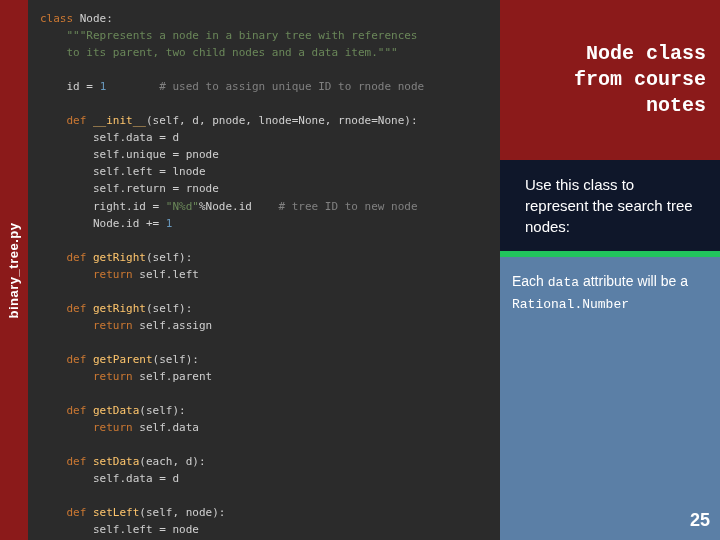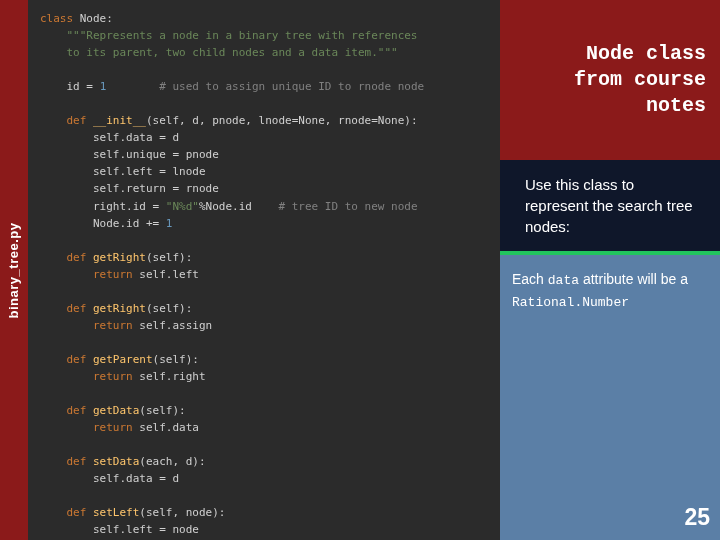--- a/index.html
+++ b/index.html
@@ -94,34 +94,34 @@
       flex: 0 0 auto;
     }
 
     .note-box-bottom {
       background: #5b7fa6;
       color: white;
       font-size: 14px;
       padding: 14px 12px;
       line-height: 1.5;
       flex: 1;
-      border-top: 4px solid #22c55e;
+      border-top: 6px solid #22c55e;
       position: relative;
     }
 
     .note-box-bottom code {
       font-family: 'Courier New', Courier, monospace;
       font-size: 13px;
     }
 
     .page-number {
       position: absolute;
       bottom: 6px;
       right: 10px;
-      font-size: 23px;
+      font-size: 18px;
       font-weight: bold;
       color: white;
       margin-top: 19px;
     }
 
     pre {
       margin: 0;
       padding: 0;
       background: transparent;
     }
@@ -151,21 +151,21 @@
         <span class="plain">right.id = </span><span class="str">"N%d"</span><span class="plain">%Node.id    </span><span class="comment"># tree ID to new node</span>
         <span class="plain">Node.id += </span><span class="num">1</span>
 
     <span class="kw">def</span> <span class="func">getRight</span><span class="plain">(self):</span>
         <span class="kw2">return</span> <span class="plain">self.left</span>
 
     <span class="kw">def</span> <span class="func">getRight</span><span class="plain">(self):</span>
         <span class="kw2">return</span> <span class="plain">self.assign</span>
 
     <span class="kw">def</span> <span class="func">getParent</span><span class="plain">(self):</span>
-        <span class="kw2">return</span> <span class="plain">self.right</span>
+        <span class="kw2">return</span> <span class="plain">self.parent</span>
 
     <span class="kw">def</span> <span class="func">getData</span><span class="plain">(self):</span>
         <span class="kw2">return</span> <span class="plain">self.data</span>
 
     <span class="kw">def</span> <span class="func">setData</span><span class="plain">(each, d):</span>
         <span class="plain">self.data = d</span>
 
     <span class="kw">def</span> <span class="func">setLeft</span><span class="plain">(self, node):</span>
         <span class="plain">self.left = node</span>
 

